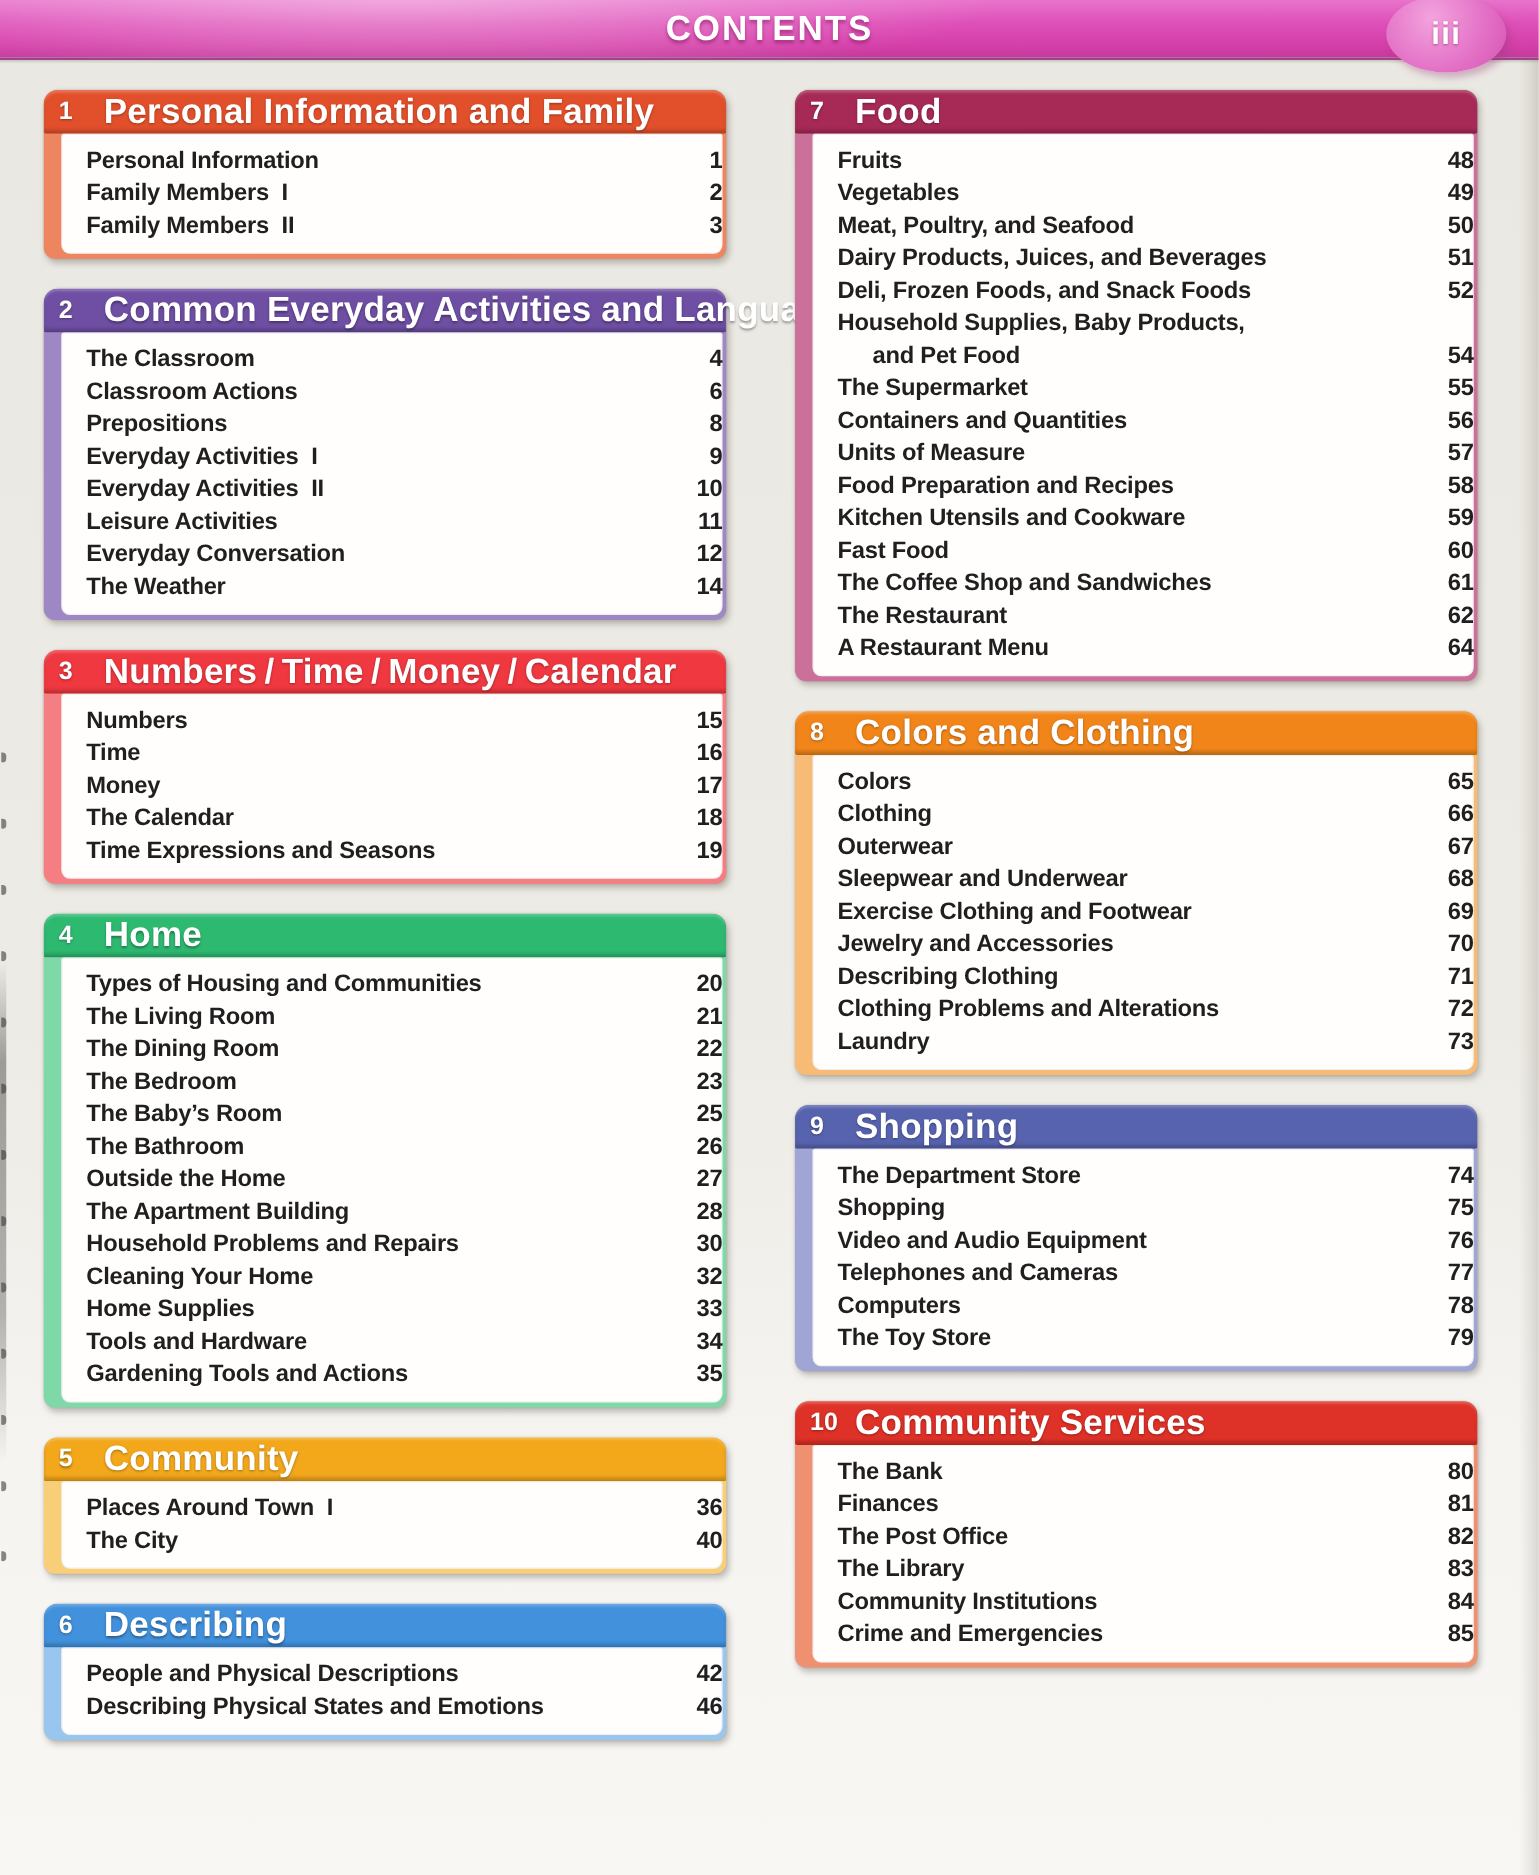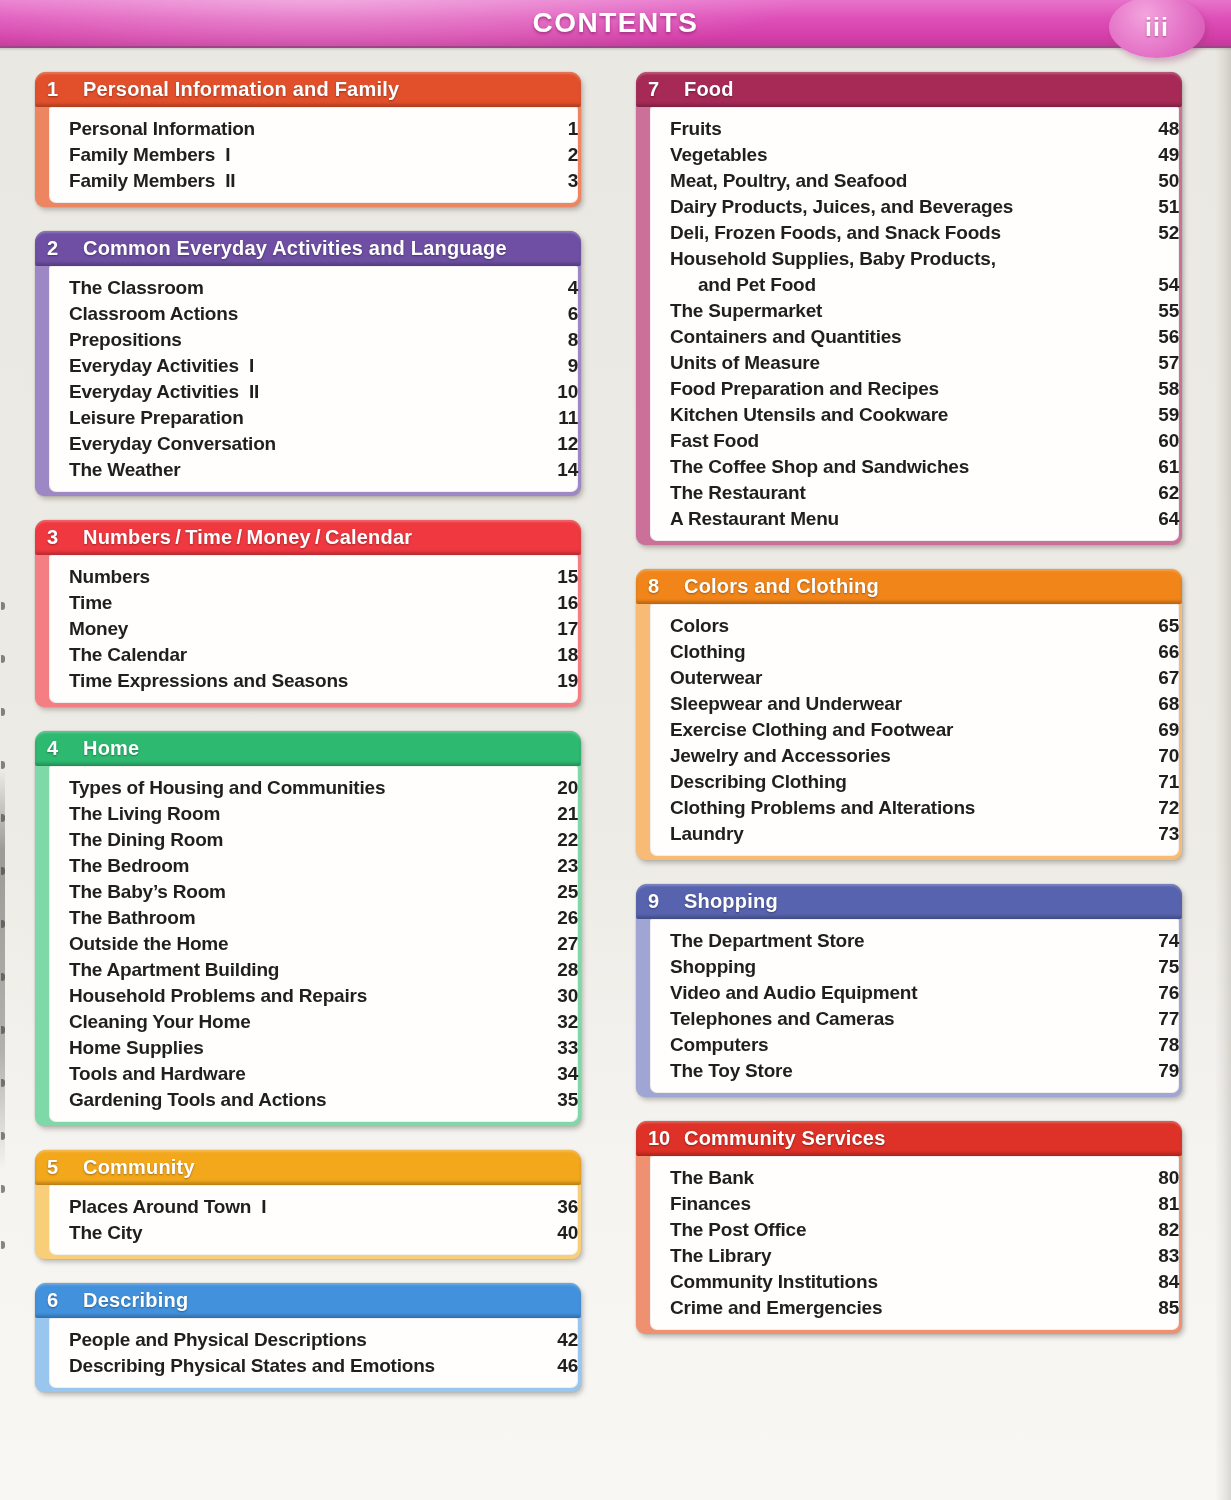--- a/index.html
+++ b/index.html
@@ -66,21 +66,21 @@
     border-radius:11px 11px 2px 2px;
     padding:0 10px 0 8px;
     box-shadow:inset 0 2px 2px rgba(255,255,255,0.22), inset 0 -2px 3px rgba(0,0,0,0.20);
     border-bottom:1px solid rgba(0,0,0,0.22);
   }
   .sec-num {
     color:#fff; font-weight:bold; font-size:20px; min-width:36px;
     padding-left:4px; text-shadow:0 1px 2px rgba(0,0,0,0.35);
   }
   .sec-title {
-    color:#fff; font-weight:bold; font-size:20px; letter-spacing:0.2px;
+    color:#fff; font-weight:bold; font-size:28px; letter-spacing:0.2px;
     white-space:nowrap; text-shadow:0 1px 2px rgba(0,0,0,0.35);
   }
   .card-body {
     background:#fffefd;
     margin:0 3px 4px 14px;
     border-radius:2px 2px 7px 7px;
     padding:9px 0 9px 20px;
     box-shadow:inset 0 0 0 1px rgba(0,0,0,0.06);
   }
   .entry {
@@ -162,21 +162,21 @@
   </div>
             <div class="entry">
     <span class="entry-label">Everyday Activities  I</span>
     <span class="entry-page">9</span>
   </div>
             <div class="entry">
     <span class="entry-label">Everyday Activities  II</span>
     <span class="entry-page">10</span>
   </div>
             <div class="entry">
-    <span class="entry-label">Leisure Preparation</span>
+    <span class="entry-label">Leisure Activities</span>
     <span class="entry-page">11</span>
   </div>
             <div class="entry">
     <span class="entry-label">Everyday Conversation</span>
     <span class="entry-page">12</span>
   </div>
             <div class="entry">
     <span class="entry-label">The Weather</span>
     <span class="entry-page">14</span>
   </div>

